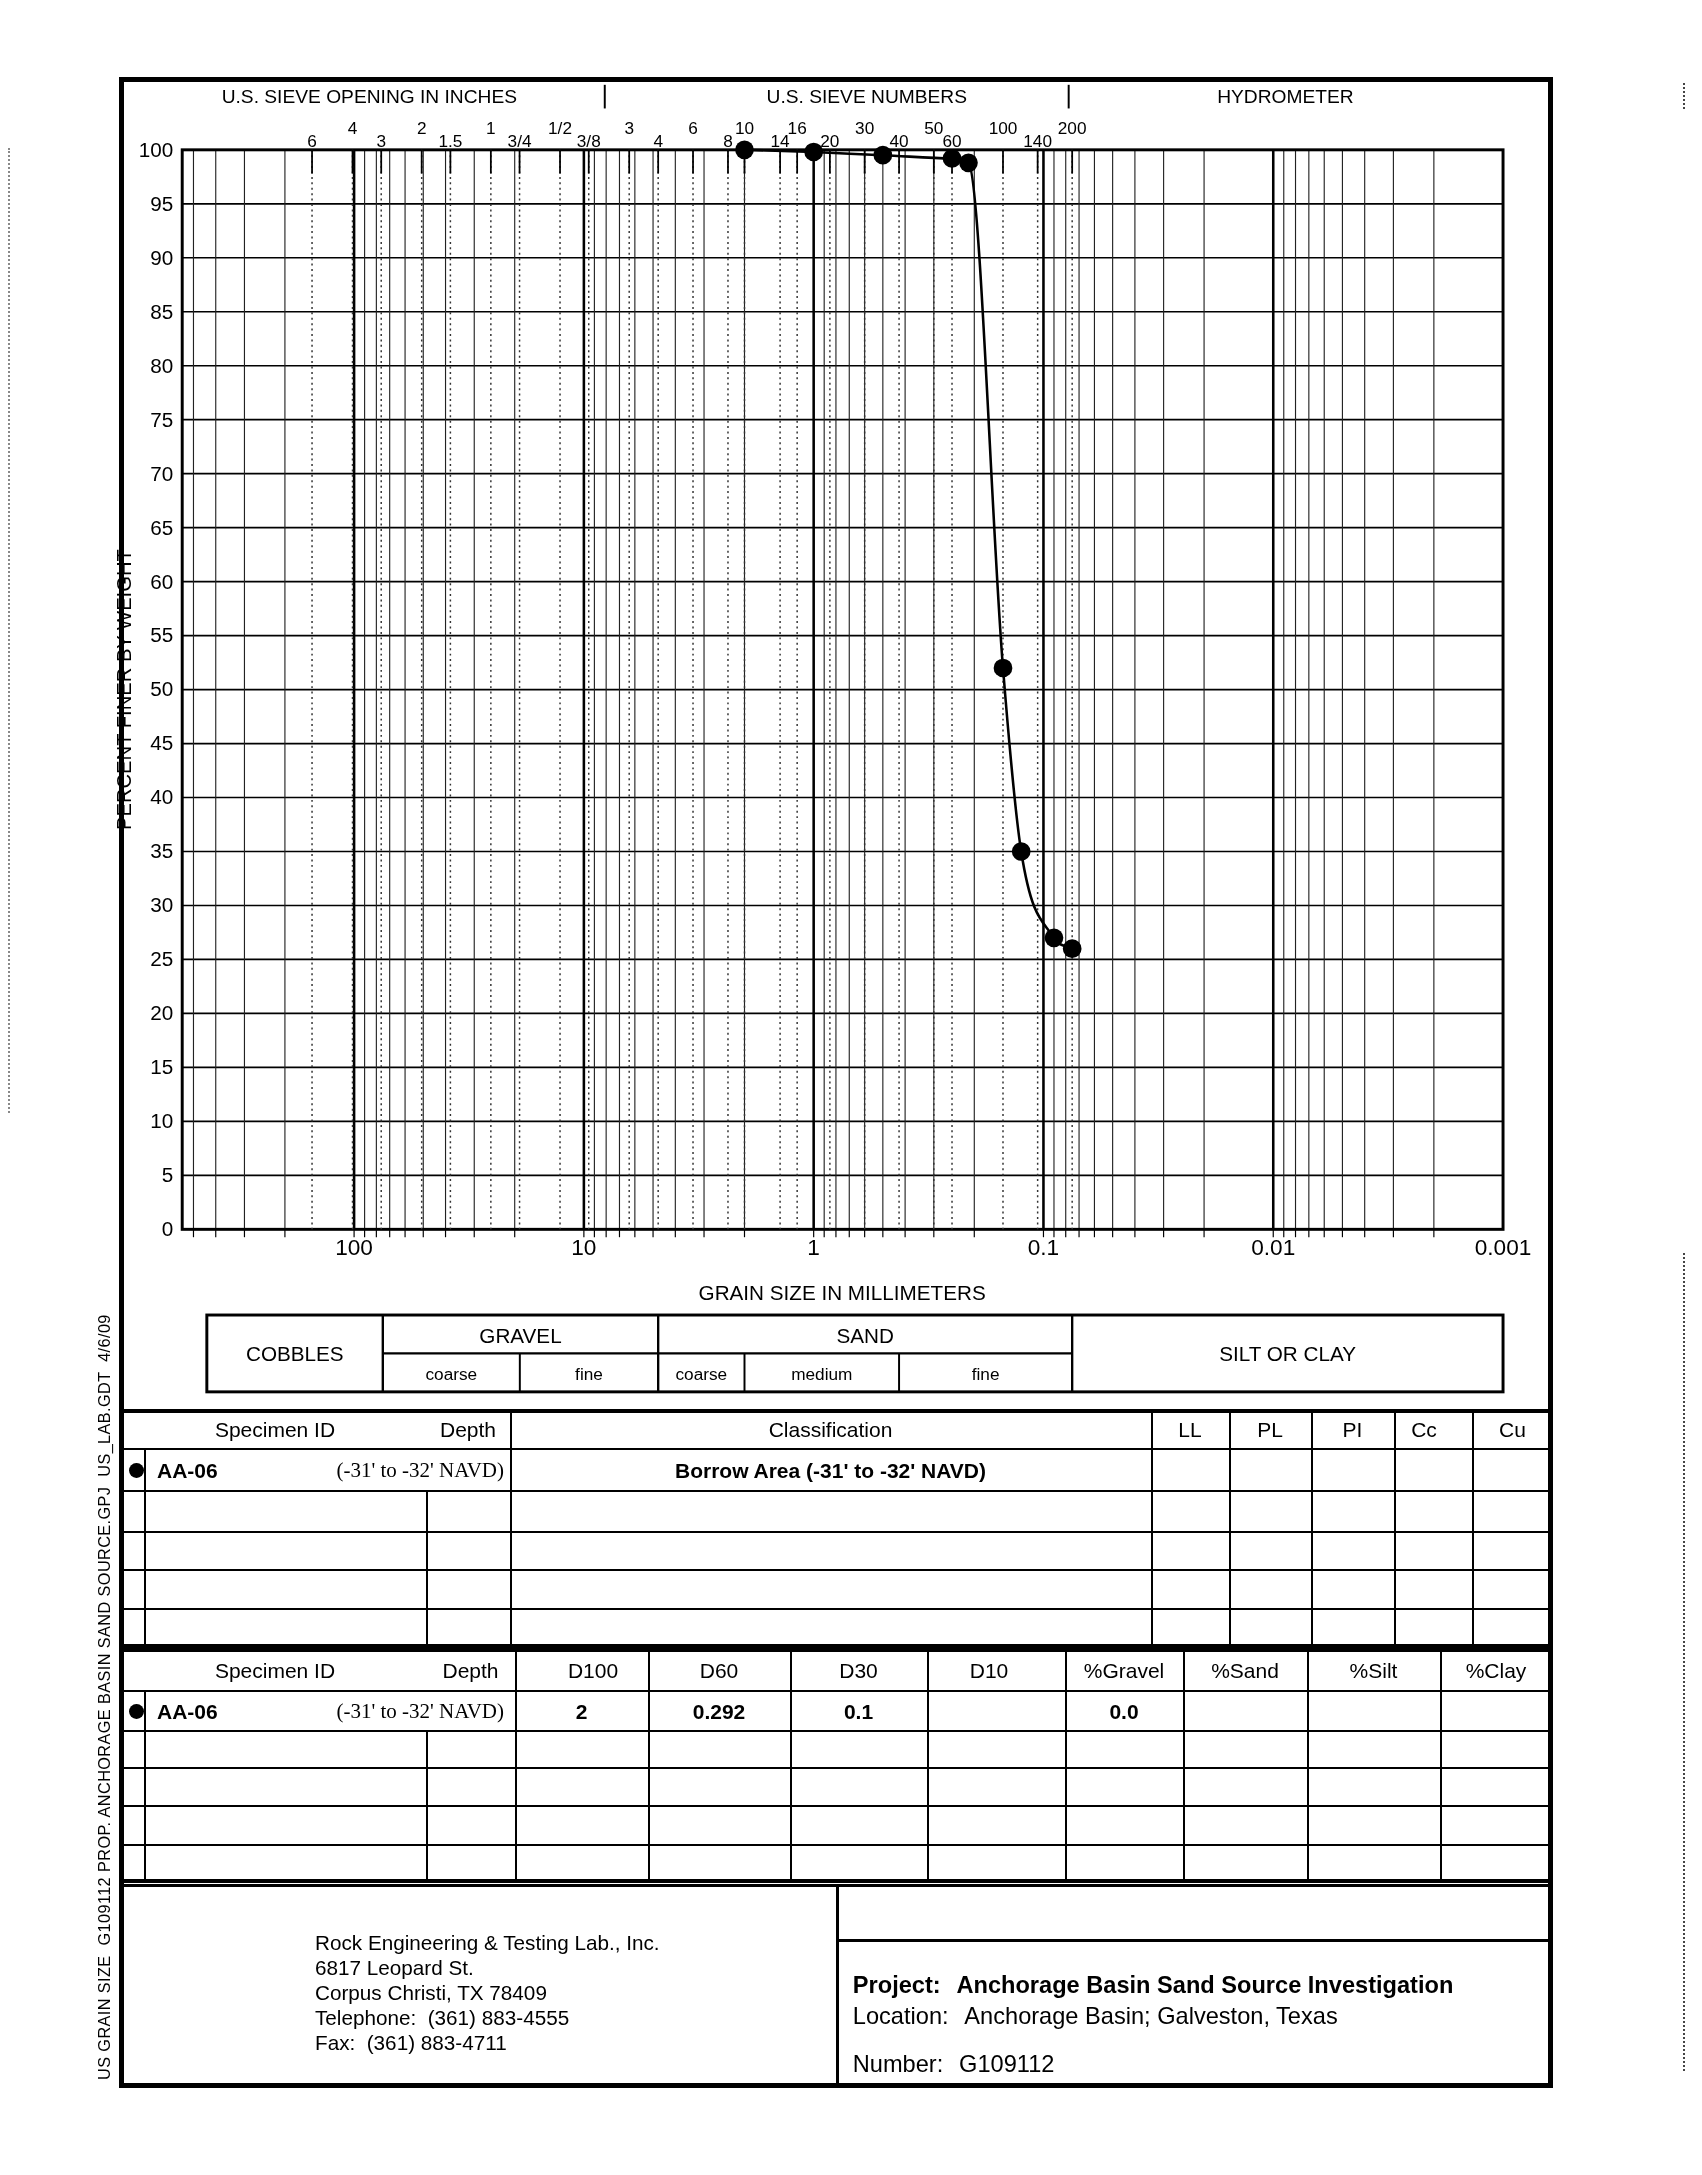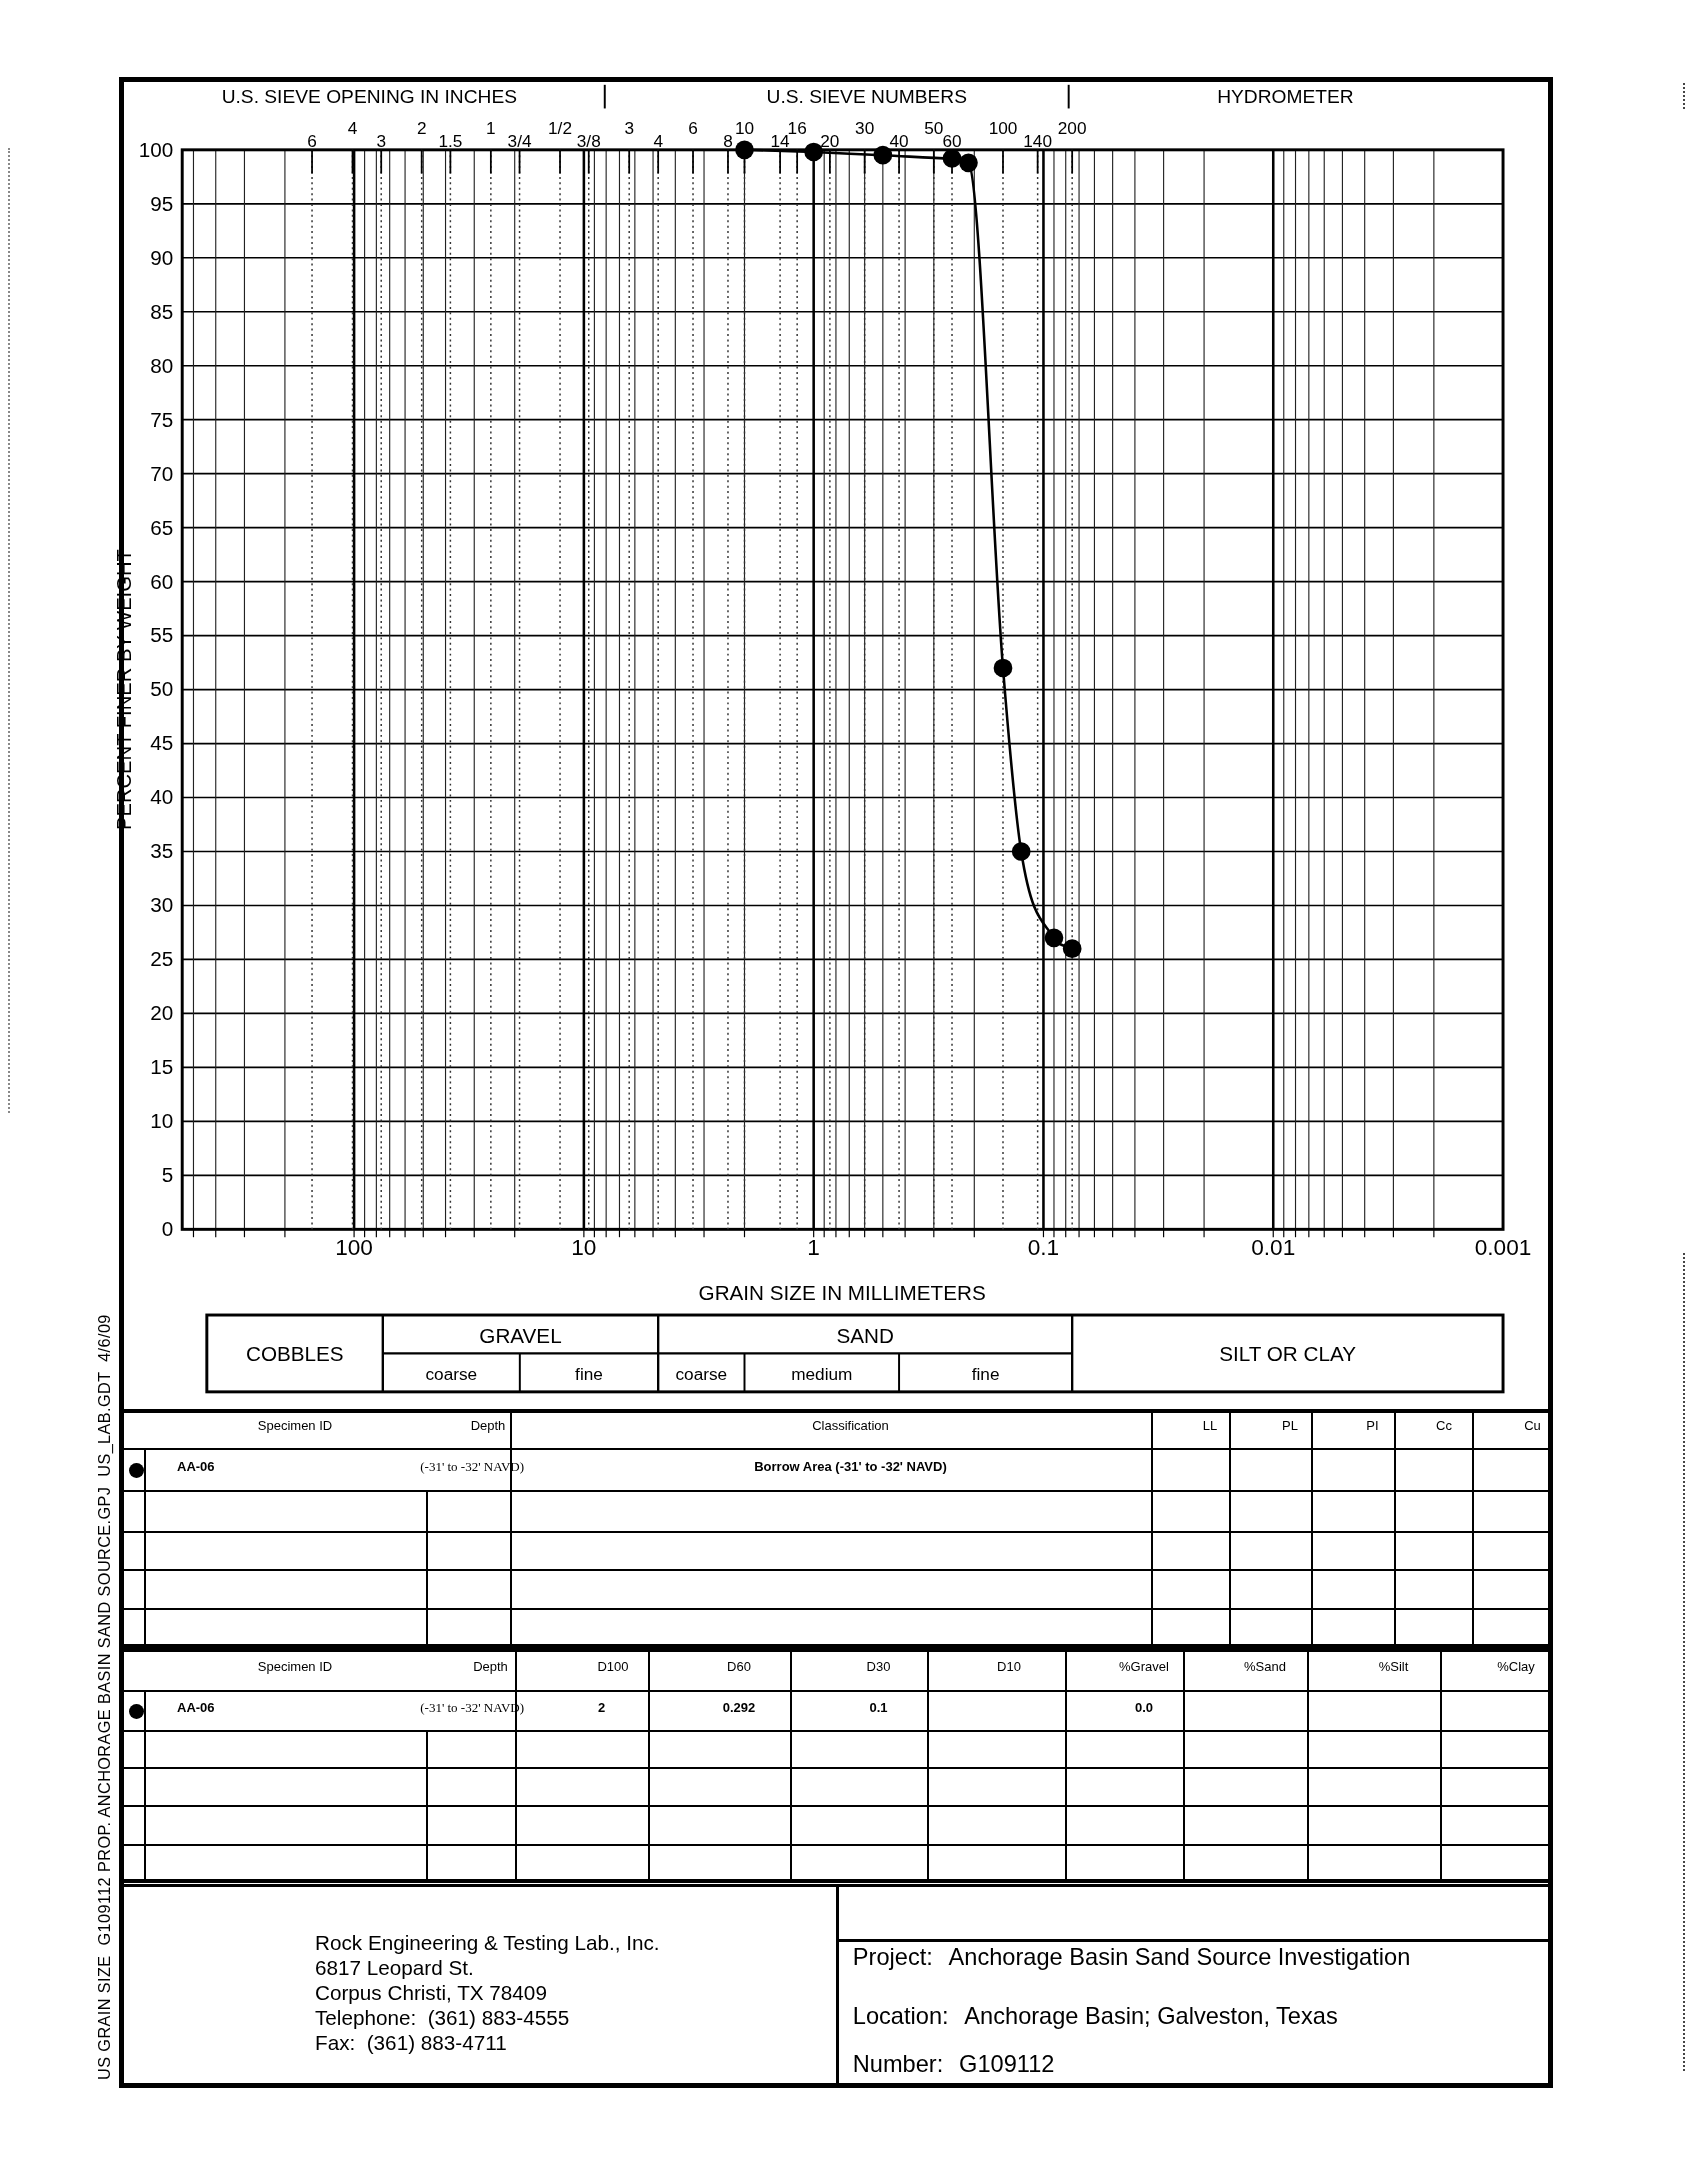--- a/index.html
+++ b/index.html
@@ -10,21 +10,21 @@
   svg text{font-family:"Liberation Sans",sans-serif;fill:#000;}
   .sidebar-note{position:absolute;left:95px;top:2080px;transform-origin:0 0;
                 transform:rotate(-90deg);white-space:pre;font-size:16.3px;letter-spacing:0.4px;}
   .left-dots{position:absolute;left:7.9px;top:148px;height:965px;width:0;border-left:2px dotted #888;}
   .right-dots{position:absolute;left:1683px;top:1253px;height:818px;width:0;border-left:2.5px dotted #444;}
   .right-tick{position:absolute;left:1683px;top:83px;height:25.6px;width:0;border-left:2.5px dotted #444;}
 
   
   .tbl{position:absolute;left:124px;width:1428px;box-sizing:border-box;}
   .tline{position:absolute;background:#000;}
-  .tcell{position:absolute;text-align:center;font-size:13px;line-height:1;padding-left:20px;}
+  .tcell{position:absolute;text-align:center;font-size:21px;line-height:1;}
   .tcell.bold{font-weight:bold;}
   .tcell.serif{font-family:"Liberation Serif",serif;}
   .marker-dot{position:absolute;width:14.8px;height:14.8px;border-radius:50%;background:#000;}
 
   
   #title-block{position:absolute;left:120px;top:1884px;width:1433px;height:201px;box-sizing:border-box;
                border-top:3.9px solid #000;}
   .tb-divider{position:absolute;left:716px;top:0;width:3px;height:100%;background:#000;}
   .logo-box{position:absolute;left:6.9px;top:11.8px;width:175px;height:180px;border:2.5px solid #000;box-sizing:border-box;}
   .dmd{position:absolute;background:#000;clip-path:polygon(50% 0,100% 50%,50% 100%,0 50%);}
@@ -476,21 +476,21 @@
   <div id="title-block">
     <div class="company" id="company-lines">Rock Engineering &amp; Testing Lab., Inc.
 6817 Leopard St.
 Corpus Christi, TX 78409
 Telephone:  (361) 883-4555
 Fax:  (361) 883-4711</div>
     <div class="tb-divider"></div>
     <div class="tb-right">
       <div class="title-rule"></div>
       <div id="tb-fields">
-          <div class="tb-field" style="top: 57px;"><span>Project:</span><span class="val">Anchorage Basin Sand Source Investigation</span></div>
+          <div class="tb-field" style="top: 85px; font-weight: bold;"><span>Project:</span><span class="val">Anchorage Basin Sand Source Investigation</span></div>
           <div class="tb-field" style="top: 116px;"><span>Location:</span><span class="val">Anchorage Basin; Galveston, Texas</span></div>
           <div class="tb-field" style="top: 164px;"><span>Number:</span><span class="val">G109112</span></div>
         </div>
     </div>
   </div>
 
 </div>
 
 
 </body></html>

